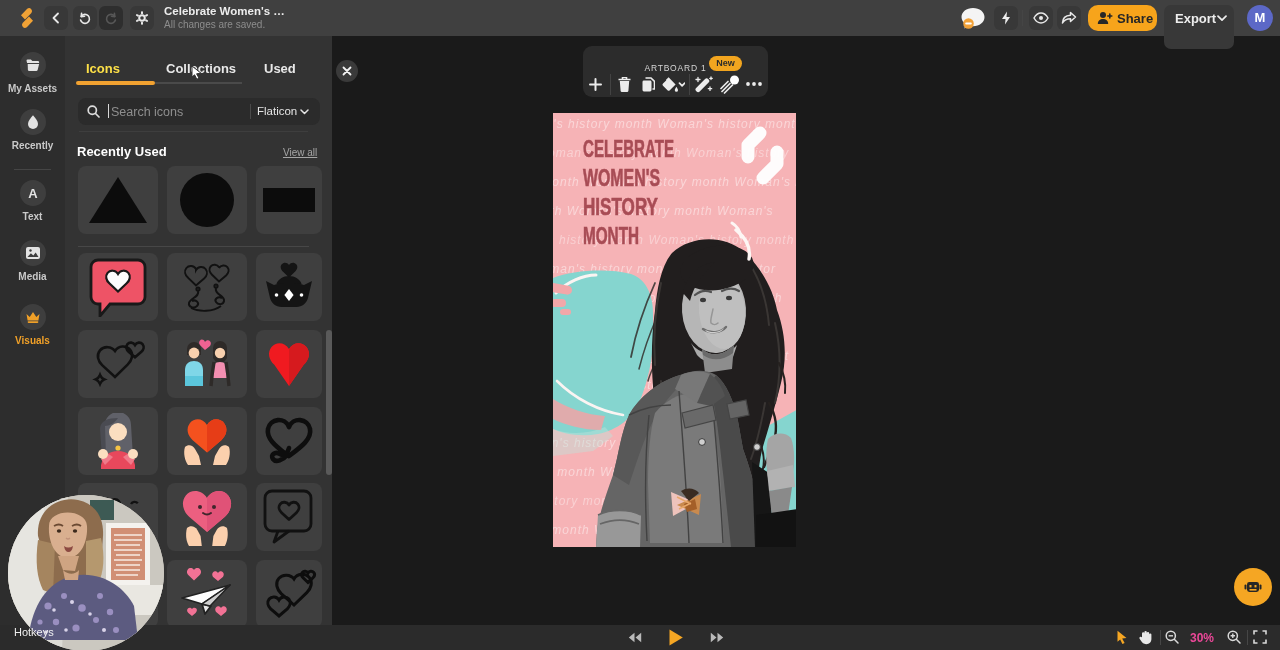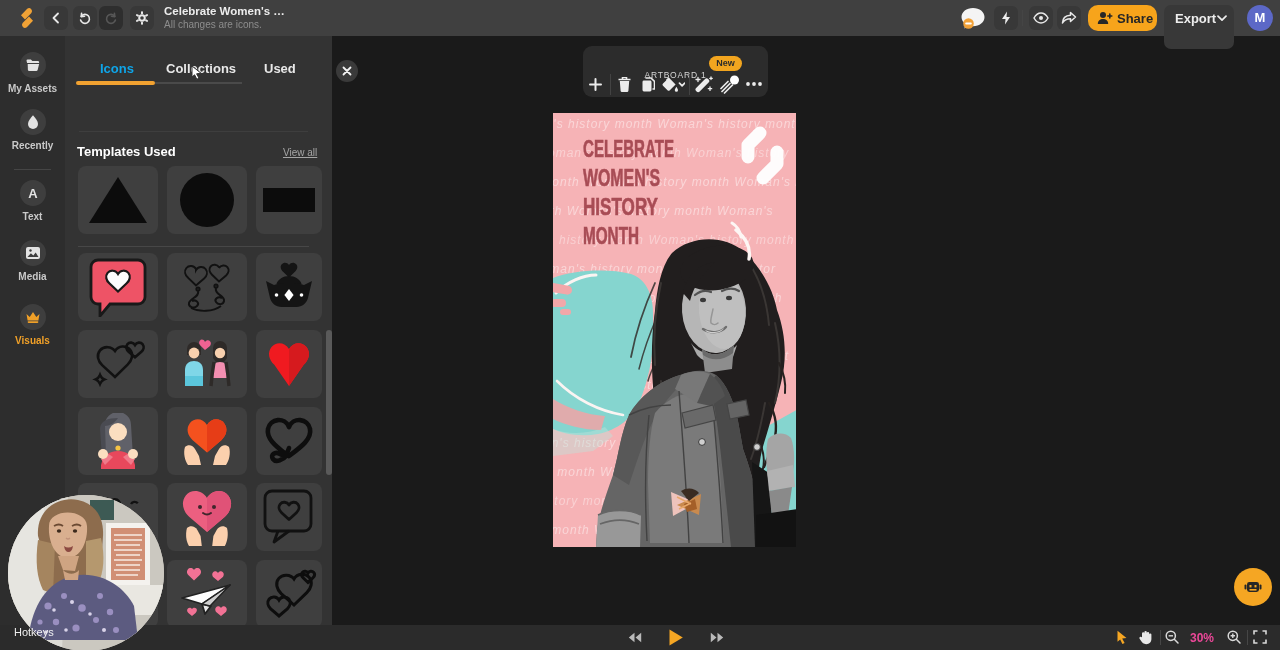--- a/index.html
+++ b/index.html
@@ -76,21 +76,21 @@
             <rect x="6" y="10.8" width="2" height="3" rx="0.8" transform="rotate(60 7 7)"></rect>
             <rect x="6" y="0.2" width="2" height="3" rx="0.8" transform="rotate(-60 7 7)"></rect>
             <rect x="6" y="10.8" width="2" height="3" rx="0.8" transform="rotate(-60 7 7)"></rect>
           </g>
         </g>
         <circle cx="7" cy="7" r="1.8" fill="#383838"></circle>
       </svg>
   </div>
   <div id="title">
     <div class="t1">Celebrate Women's …</div>
-    <div class="t2">All changes are icons.</div>
+    <div class="t2">All changes are saved.</div>
   </div>
 
   <svg class="abs" style="left:960px;top:7px" width="28" height="24" viewBox="0 0 28 24">
     <path d="M13,1 C6.4,1 1.5,4.9 1.5,10 c0,2.9 1.6,5.4 4.1,7 l-1.2,4.5 4.9,-2.7 c1.1,0.3 2.3,0.4 3.7,0.4 6.6,0 11.5,-3.9 11.5,-9.2 C24.5,4.9 19.6,1 13,1 Z" fill="#f4f4f4"></path>
     <circle cx="8.5" cy="16.5" r="5.3" fill="#f0a139"></circle>
     <rect x="5.2" y="15.5" width="6.6" height="2" rx="1" fill="#fff"></rect>
   </svg>
   <div class="tbtn" style="left:994px">
     <svg width="10" height="14" viewBox="0 0 10 14">
         <path d="M6,0.5 L1,8 H4.5 L4,13.5 L9,6 H5.5 Z" fill="#ededed"></path>
@@ -165,31 +165,44 @@
     <div class="scirc">
         <svg width="16" height="13" viewBox="0 0 16 13">
           <path d="M1.5,3.5 L4.7,6.5 8,1.5 11.3,6.5 14.5,3.5 13.4,10 H2.6 Z" fill="#f0a028"></path>
           <rect x="2.6" y="10.8" width="10.8" height="1.6" rx="0.8" fill="#f0a028"></rect>
         </svg>
       </div>
     <div class="slbl" style="color:#f0a028">Visuals</div>
   </div>
 </div>
 <div id="panel">
-  <span class="tab" style="left:35px;color:#0ea5e9">Icons</span>
+  <span class="tab" style="left:21px;color:#fde047">Icons</span>
   <span class="tab" style="left:101px">Collections</span>
   <span class="tab" style="left:199px">Used</span>
   <div class="abs" style="left:11px;top:45px;width:79px;height:4px;background:#f2a231;border-radius:2px"></div>
   <div class="abs" style="left:90px;top:46px;width:87px;height:2px;background:#4a4a4a"></div>
 
   <svg class="abs" style="left:125px;top:29px;z-index:5" width="13" height="15" viewBox="0 0 13 15">
       <path d="M2,1 L11,8.2 6.6,8.8 9,13.2 6.8,14.2 4.6,9.8 2,12 Z" fill="#fff" stroke="#333" stroke-width="1"></path>
     </svg>
+  <div id="searchbox">
+    <svg class="abs" style="left:9px;top:7px" width="13" height="13" viewBox="0 0 13 13">
+        <circle cx="5.3" cy="5.3" r="4.1" fill="none" stroke="#dcdcdc" stroke-width="1.7"></circle>
+        <path d="M8.5,8.5 L12,12" stroke="#dcdcdc" stroke-width="1.7" stroke-linecap="round"></path>
+      </svg>
+    <div class="abs" style="left:30px;top:6px;width:1px;height:14px;background:#d8d8d8"></div>
+    <span class="abs" style="left:33px;top:7px;font-size:12.5px;color:#8e8e8e">Search icons</span>
+    <div class="abs" style="left:172px;top:6px;width:1px;height:15px;background:#4a4a4a"></div>
+    <span class="abs" style="left:179px;top:7px;font-size:11.5px;color:#e4e4e4">Flaticon</span>
+    <svg class="abs" style="left:222px;top:11px" width="9" height="6" viewBox="0 0 9 6">
+        <path d="M1,1 L4.5,4.5 8,1" stroke="#e4e4e4" stroke-width="1.5" fill="none" stroke-linecap="round" stroke-linejoin="round"></path>
+      </svg>
+  </div>
   <div class="abs" style="left:14px;top:95px;width:229px;height:1px;background:#3e3e3e"></div>
-  <span class="abs" style="left:12px;top:108px;font-size:13px;font-weight:bold;color:#fff">Templates Used</span>
+  <span class="abs" style="left:12px;top:108px;font-size:13px;font-weight:bold;color:#fff">Recently Used</span>
   <span class="abs" style="left:218px;top:111px;font-size:10px;color:#a6a6a6;text-decoration:underline">View all</span>
 
   <div class="tile" style="left:13px;top:130px">
       <svg width="62" height="50" viewBox="0 0 62 50">
         <path d="M31,2 L60,48 H2 Z" fill="#0c0c0c"></path>
       </svg>
     </div>
   <div class="tile" style="left:102px;top:130px">
       <svg width="56" height="56" viewBox="0 0 56 56">
         <circle cx="28" cy="28" r="27" fill="#0c0c0c"></circle>
@@ -350,21 +363,21 @@
     </div>
   <div class="tile" style="left:191px;top:600px;height:50px;width:66px">
       <svg style="top:20px" width="40" height="18" viewBox="0 0 40 18">
         <path d="M14,8 c2,-3.4 6.6,-3.6 8.8,-0.9 2.2,2.7 1.2,6.4 -1.4,8.8" fill="none" stroke="#111" stroke-width="2.6"></path>
       </svg>
     </div>
 
   <div class="abs" style="left:261px;top:294px;width:6px;height:145px;background:#5a5a5a;border-radius:3px"></div>
 </div>
 <div id="abar">
-  <div style="text-align:center;font-size:8.5px;letter-spacing:0.8px;color:#d6d6d6;margin-top:24px">ARTBOARD 1</div>
+  <div style="text-align:center;font-size:8.5px;letter-spacing:0.8px;color:#d6d6d6;margin-top:17px">ARTBOARD 1</div>
   <svg class="abs" style="left:6px;top:32px" width="13" height="13" viewBox="0 0 13 13">
       <path d="M6.5,1 v11 M1,6.5 h11" stroke="#ececec" stroke-width="2" stroke-linecap="round"></path>
     </svg>
   <div class="abs" style="left:27px;top:28px;width:1px;height:21px;background:#434343"></div>
 
   <svg class="abs" style="left:35px;top:31px" width="13" height="15" viewBox="0 0 13 15">
       <path d="M0.5,2.5 h12 M4.5,2 v-1.5 h4 V2" stroke="#ececec" stroke-width="1.6"></path>
       <path d="M1.8,4 h9.4 l-0.8,10 a1.4,1.4 0 0 1 -1.4,1 H4 a1.4,1.4 0 0 1 -1.4,-1 Z" fill="#ececec"></path>
     </svg>
 

